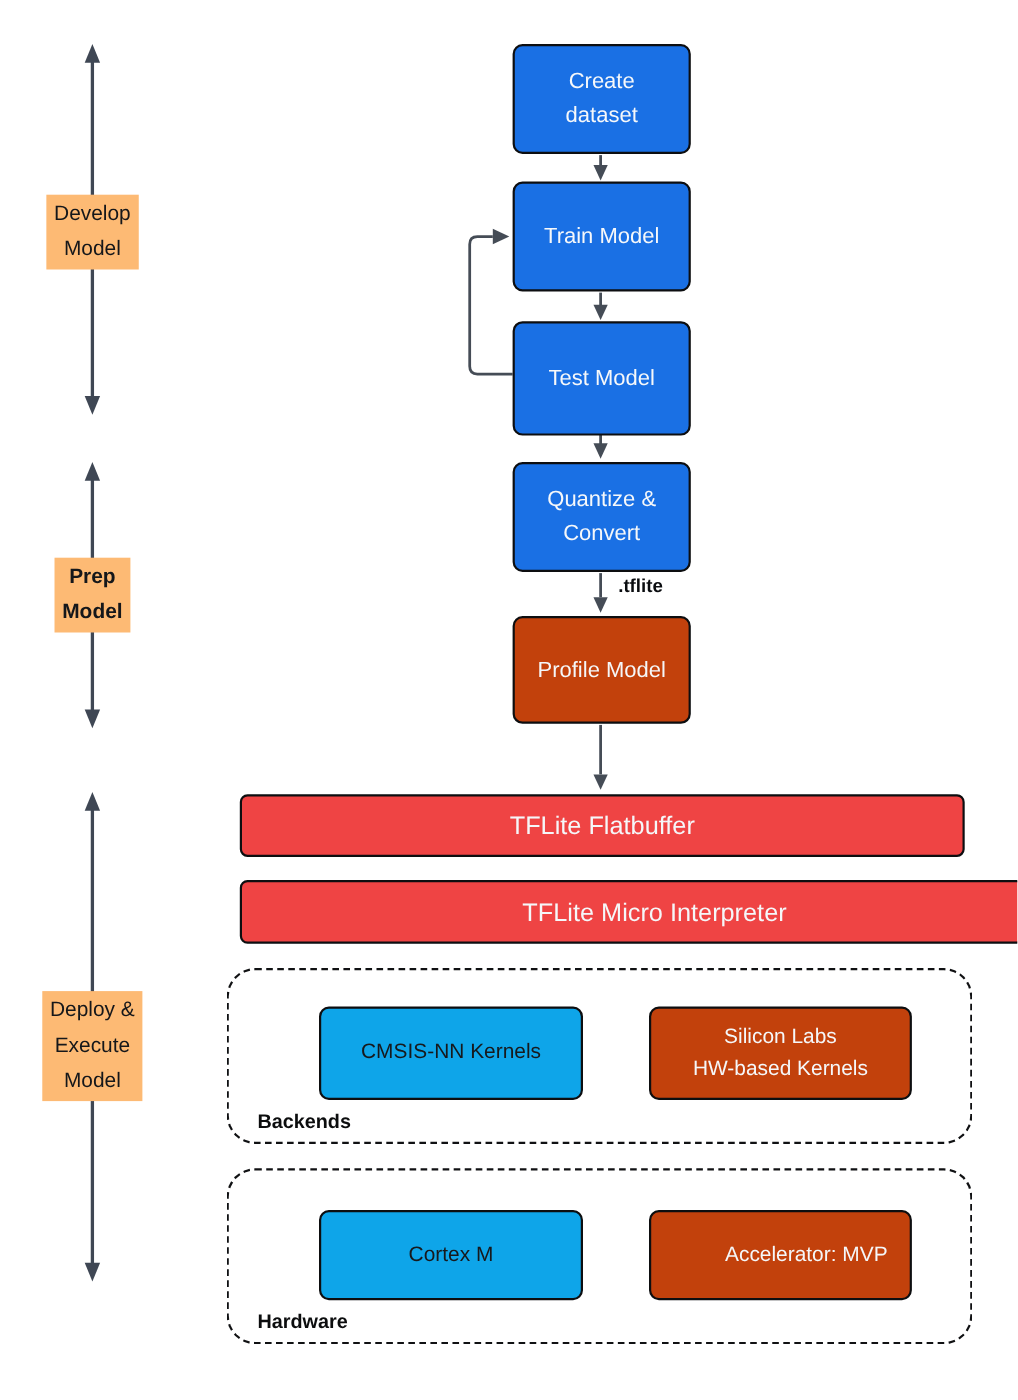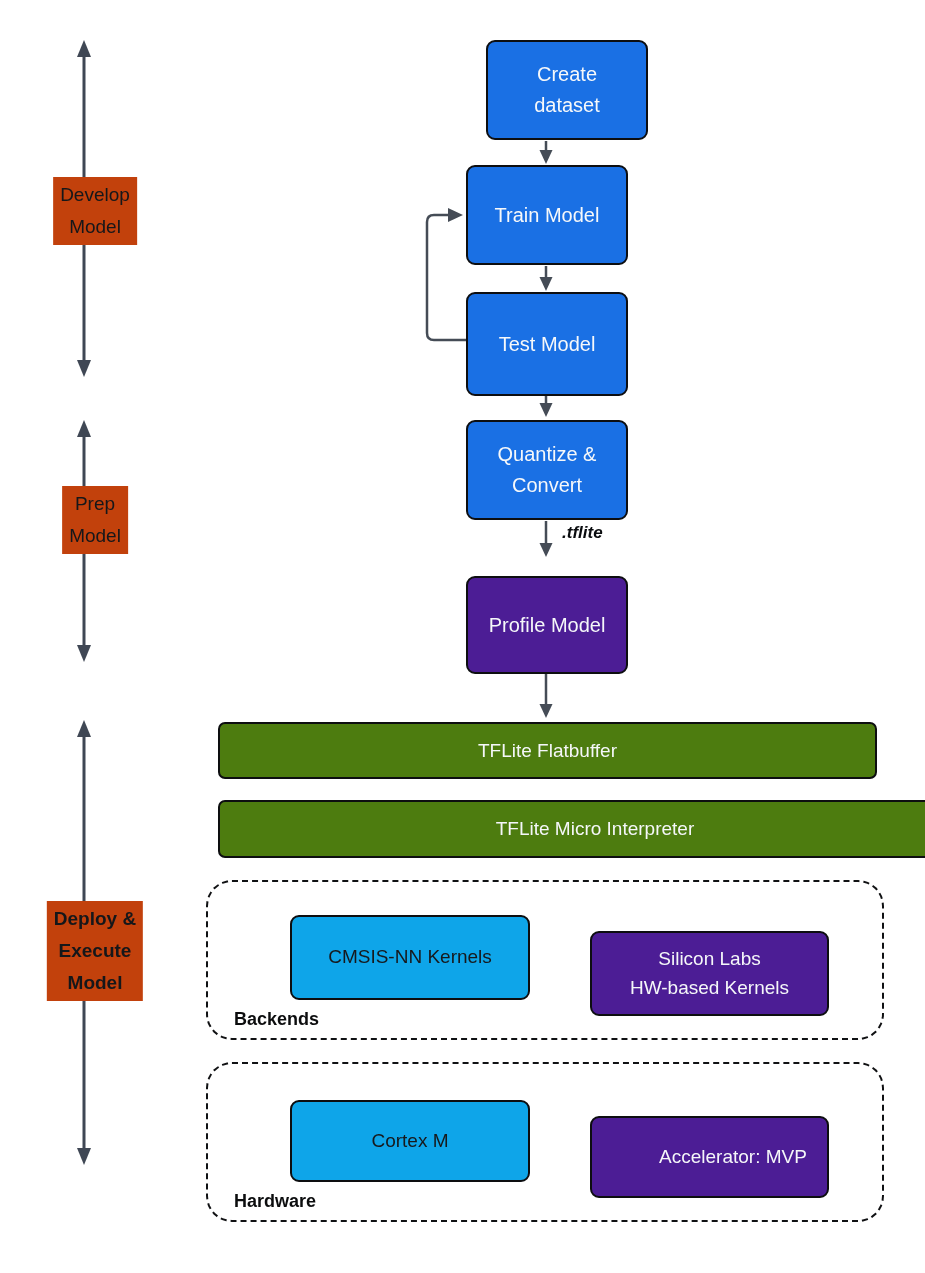--- a/index.html
+++ b/index.html
@@ -16,58 +16,57 @@
     position:absolute;
     display:flex;align-items:center;justify-content:center;
     text-align:center;
     border:2.5px solid #0d0e10;
     border-radius:9px;
     font-size:20px;line-height:1.55;
     white-space:pre-line;
     box-sizing:border-box;
   }
   .blue{background:#1a70e4;color:#f6f8fa;}
-  .dark{background:#4c1d95;color:#f5f7f9;margin-top:16px;}
+  .dark{background:#c2410c;color:#f5f7f9;}
   .light{background:#0ea5e9;color:#17191c;}
 
   .bar{
     position:absolute;
     display:flex;align-items:center;justify-content:center;
-    background:#4d7c0f;color:#f5f7f9;
+    background:#ef4444;color:#f5f7f9;
     border:2.5px solid #0d0e10;border-radius:7px;
-    font-size:19px;box-sizing:border-box;
+    font-size:23px;box-sizing:border-box;
   }
 
   .group{
     position:absolute;
     border:2.5px dashed #101113;
     border-radius:26px;
     box-sizing:border-box;
   }
   .group-label{
     position:absolute;left:26px;bottom:8px;
     font-weight:bold;font-size:18px;color:#0c0d0e;
   }
   .group .node{font-size:19px;line-height:1.5;}
 
   .side-label{
     position:absolute;
     transform:translate(-50%,-50%);
     text-align:center;
     font-size:19px;line-height:32px;
     color:#15171a;
-    background:#c2410c;
+    background:#fdba74;
     padding:2px 7px;
     white-space:pre-line;
-    margin-left:11px;
   }
 
   .tflite{
     position:absolute;left:562px;top:523px;
-    font-size:17px;font-weight:bold;font-style:italic;
+    font-size:17px;font-weight:bold;
     color:#0a0c0f;
   }
 </style>
 </head>
 <body>
 
 <div id="canvas">
 
   <svg class="overlay">
     <g stroke="#3f4754" stroke-width="3" fill="#3f4754">
@@ -116,27 +115,27 @@
 
       <g>
         <path d="M466,340 H434 Q427,340 427,333 V222 Q427,215 434,215 H448" fill="none"></path>
         <polygon points="463,215 448,208 448,222" stroke="none"></polygon>
       </g>
     </g>
   </svg>
 
   <div class="side-label" style="left:84px;top:211px;">Develop
 Model</div>
-  <div class="side-label" style="left:84px;top:520px;">Prep
+  <div class="side-label" style="left:84px;top:541px;font-weight:bold;">Prep
 Model</div>
-  <div class="side-label" style="left:84px;top:951px;font-weight:bold;">Deploy &amp;
+  <div class="side-label" style="left:84px;top:951px;">Deploy &amp;
 Execute
 Model</div>
 
-  <div class="node blue" style="left:466px;top:40px;width:162px;height:100px;margin-left:20px;">Create
+  <div class="node blue" style="left:466px;top:40px;width:162px;height:100px;">Create
 dataset</div>
 
   <div class="node blue" style="left:466px;top:165px;width:162px;height:100px;">Train Model</div>
 
   <div class="node blue" style="left:466px;top:292px;width:162px;height:104px;">Test Model</div>
 
   <div class="node blue" style="left:466px;top:420px;width:162px;height:100px;">Quantize &amp;
 Convert</div>
 
   <div class="tflite">.tflite</div>

